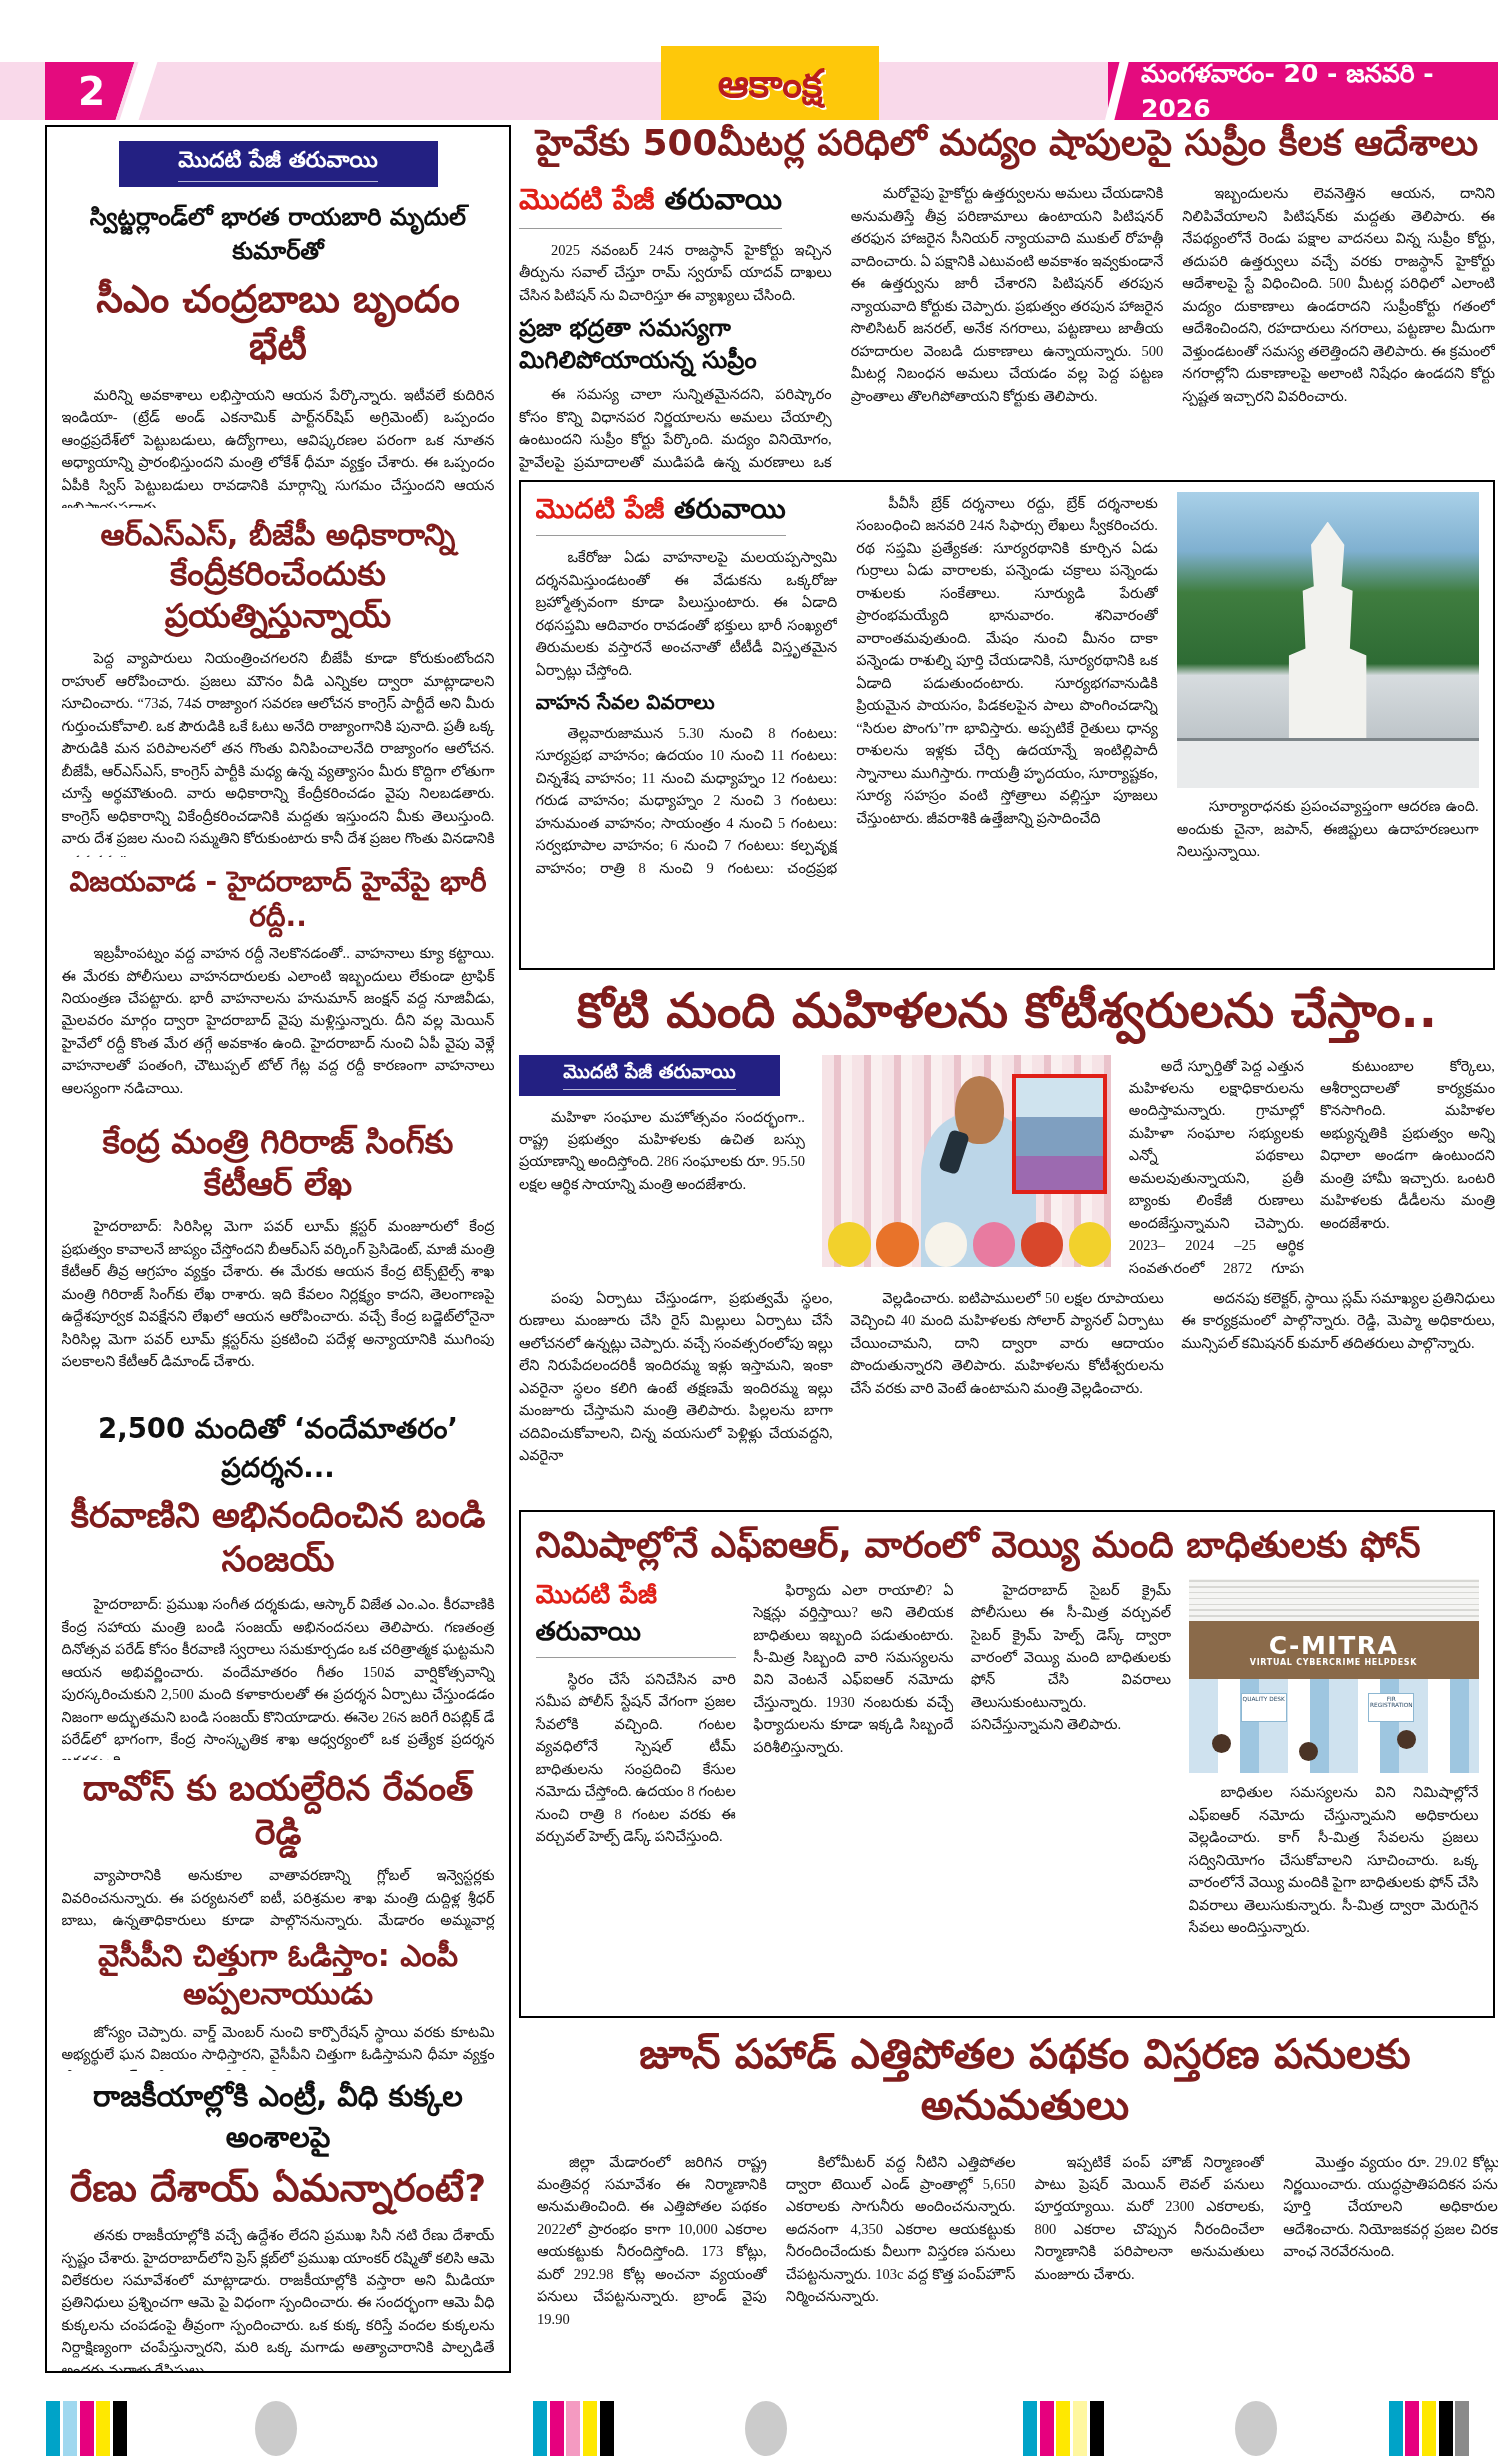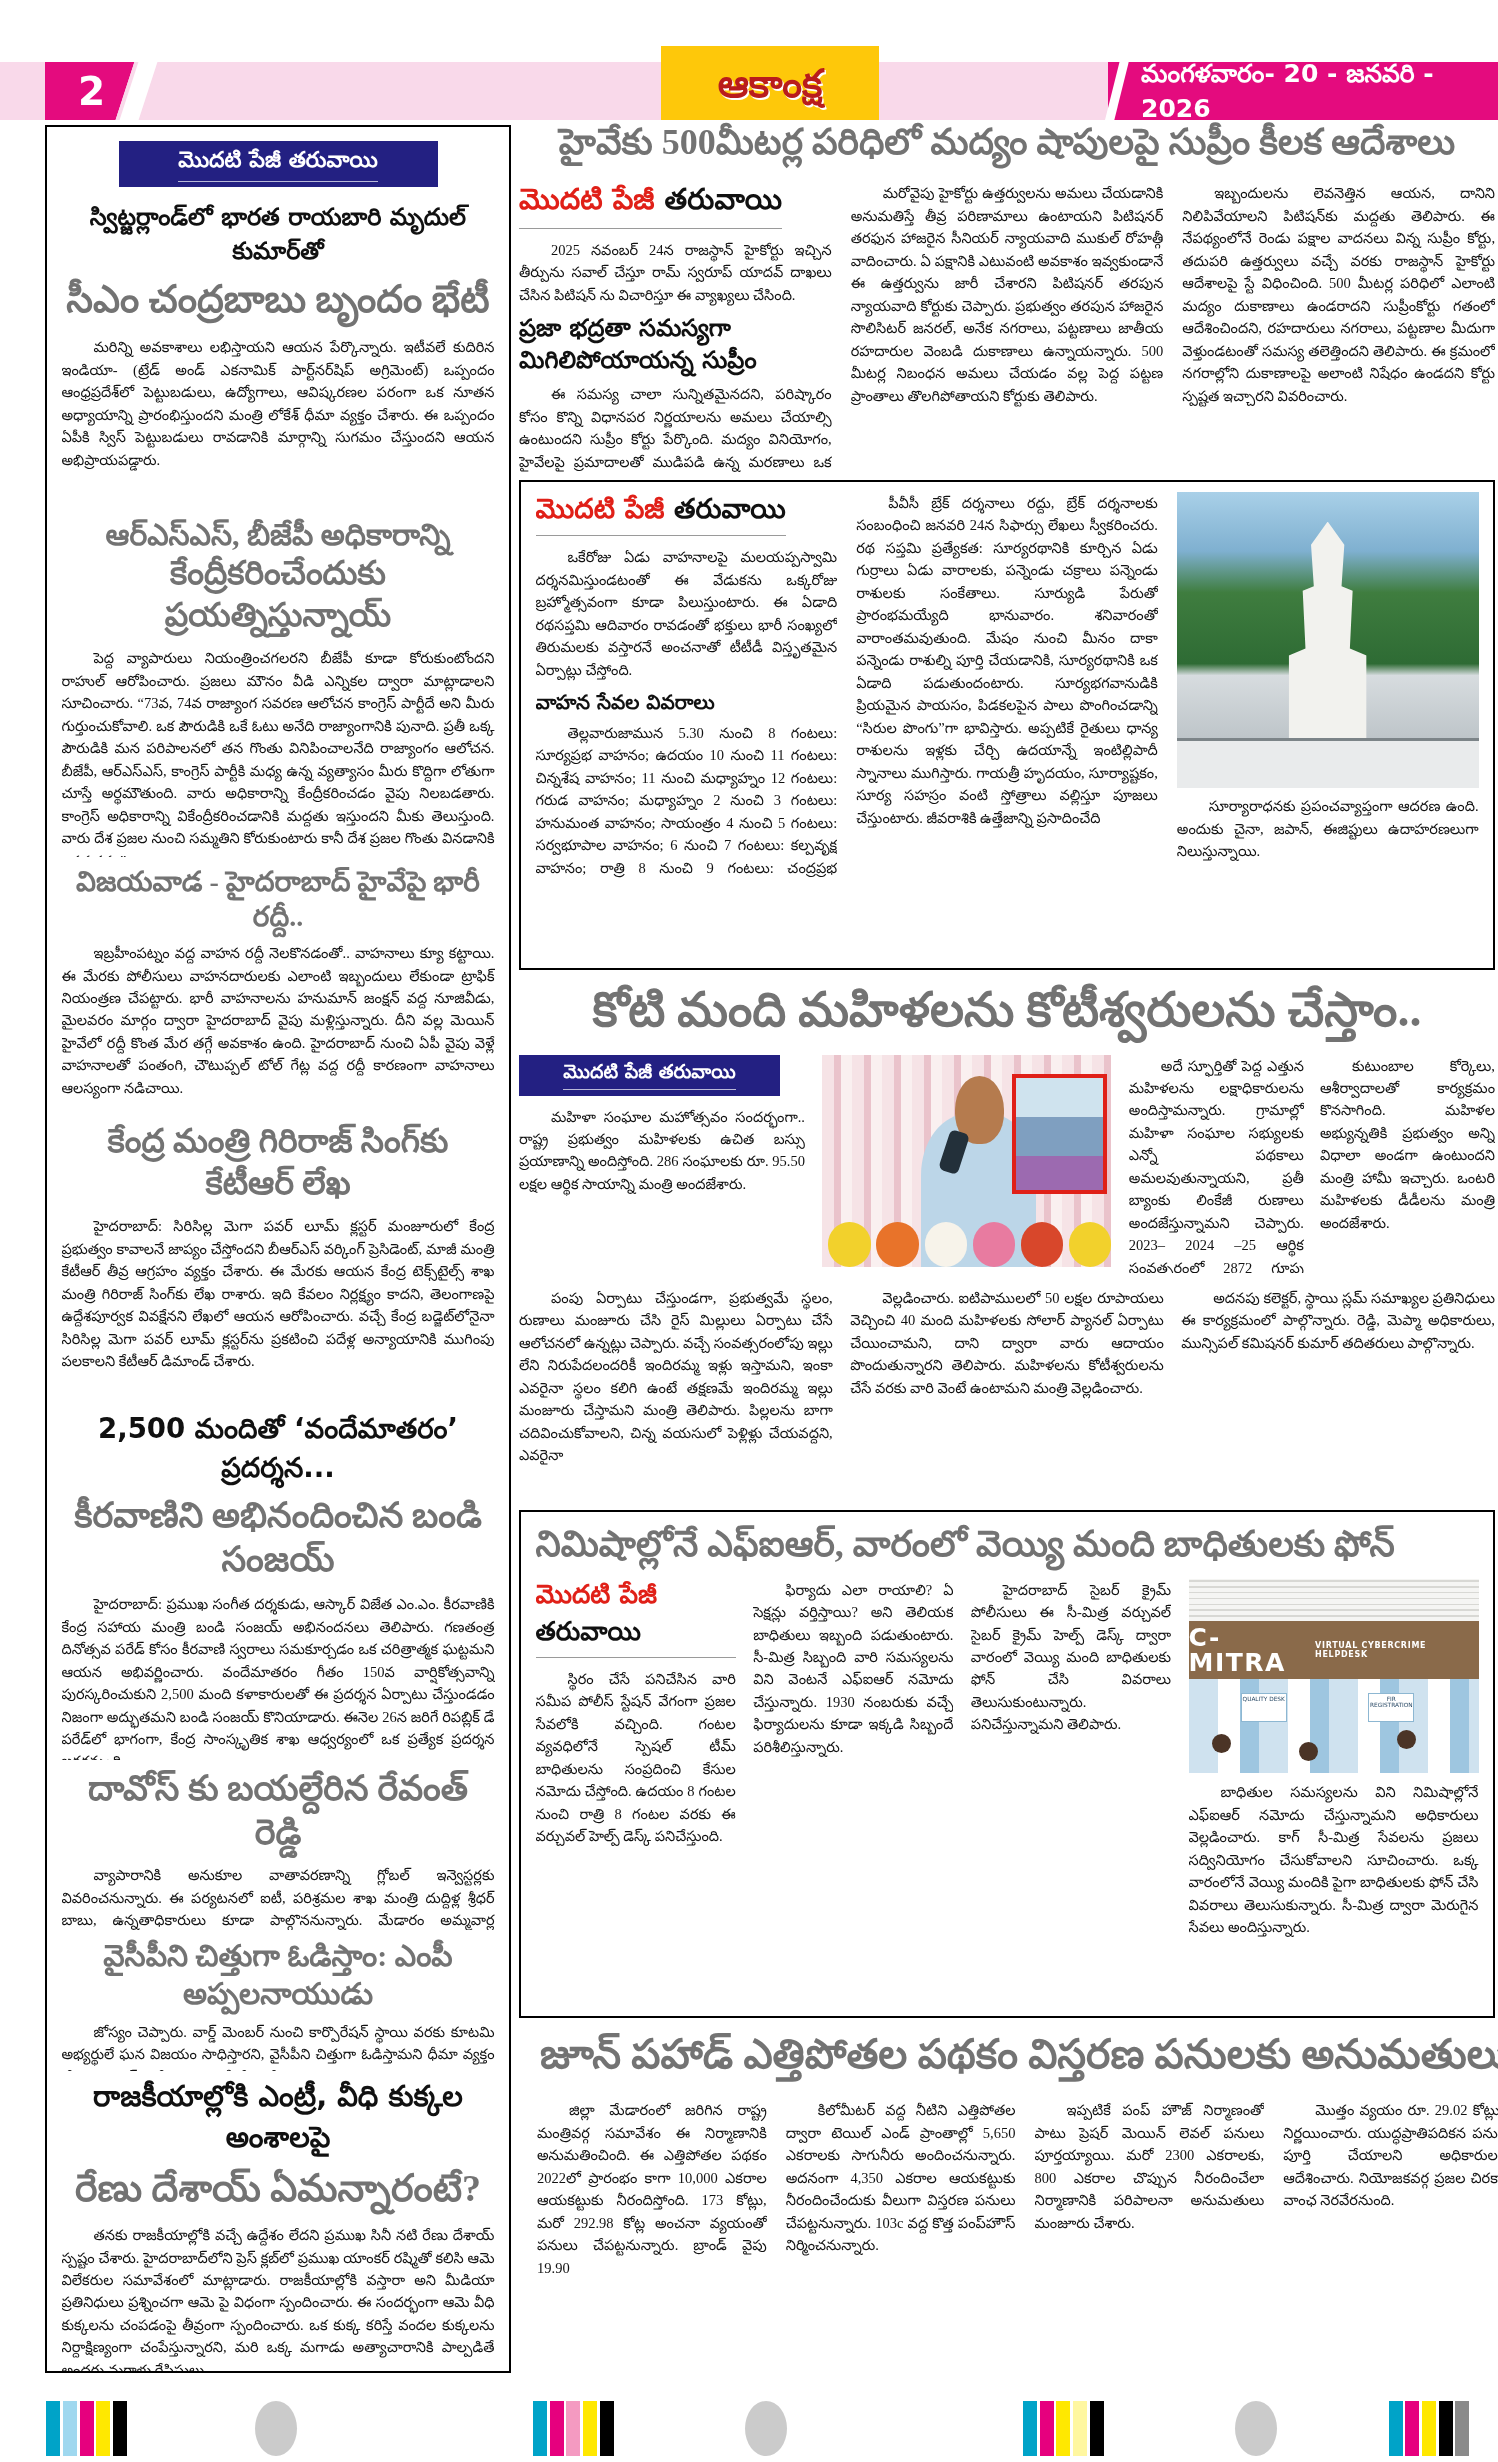--- a/index.html
+++ b/index.html
@@ -18,21 +18,21 @@
         color:#fff;font-size:25px;font-weight:bold;display:flex;align-items:center;padding-left:33px;box-sizing:border-box;}
   .dateband:before{content:"";position:absolute;left:4.4px;top:-2.9px;width:8.7px;height:67px;background:#fff;transform:rotate(14deg);}
   
   .bodytext{font-size:14.5px;line-height:1.55;text-align:justify;text-indent:32px;font-family:Liberation Serif, serif;}
   .tag-navy{background:#232082;color:#fff;display:flex;align-items:center;justify-content:center;
             font-size:22px;font-weight:bold;}
   .tag-navy span{border-bottom:1.5px solid #b9b9d8;padding-bottom:2.9px;}
   .tag-red{font-weight:bold;border-bottom:1.5px solid #9a9a9a;display:inline-block;padding-bottom:4.4px;margin-bottom:10px;}
   .tag-red .r{color:#e02018;}
   .tag-red .b{color:#111;}
-  .hl{font-weight:bold;text-align:center;color:#737373;line-height:1.25;font-family:Liberation Serif, serif;}
+  .hl{font-weight:bold;text-align:center;color:#7f1d1d;line-height:1.25;}
   .subhead{font-weight:bold;font-size:21px;line-height:1.3;margin:7.3px 0;}
   .cols{display:flex;gap:19px;}
   .col{flex:1;overflow:hidden;}
   
   .leftbox{position:absolute;left:45px;top:125px;width:466px;height:2248px;border:2.9px solid #000;
            box-sizing:border-box;padding:11.6px 14.5px;overflow:hidden;}
   .leftbox .tag-navy{width:319px;height:46px;margin:2.9px auto 16px auto;}
   .slot{overflow:hidden;margin-bottom:7.3px;}
   .kicker{font-weight:bold;text-align:center;font-size:24px;margin-bottom:4.4px;}
   
@@ -67,21 +67,21 @@
   .firbox{position:absolute;left:519px;top:1510px;width:976px;height:508px;border:2.9px solid #000;
           box-sizing:border-box;padding:10px 14.5px;overflow:hidden;}
   .firbox .hl{font-size:36px;text-align:left;margin-bottom:11.6px;}
   .firbox .tag-red{font-size:26px;}
   .frow{display:flex;gap:17.4px;height:406px;overflow:hidden;}
   .fimgcol{width:290px;flex:none;overflow:hidden;}
   .fimg{width:100%;height:194px;position:relative;overflow:hidden;background:#e8e4da;margin-bottom:8.7px;}
   .fimg .ceiling{position:absolute;top:0;left:0;width:100%;height:22%;
         background:repeating-linear-gradient(0deg,#f5f5f3 0 4.4px,#d8d8d4 4.4px 5.8px);}
   .fimg .wallband{position:absolute;top:22%;left:0;width:100%;height:30%;background:#8a6a4a;
-        display:flex;flex-direction:row;align-items:center;justify-content:center;color:#fff;}
+        display:flex;flex-direction:column;align-items:center;justify-content:center;color:#fff;}
   .fimg .brand{font-size:25px;font-weight:800;letter-spacing:1.5px;line-height:1;}
   .fimg .brandsub{font-size:8px;font-weight:bold;letter-spacing:0.7px;}
   .fimg .floor{position:absolute;bottom:0;left:0;width:100%;height:48%;
         background:repeating-linear-gradient(90deg,#cfe2ef 0 29px,#ffffff 29px 51px,#9ec6e0 51px 70px);}
   .fimg .desk{position:absolute;bottom:26%;width:46px;height:29px;background:#fff;border:1.5px solid #8db7d2;font-size:5.8px;
         color:#2a4a66;text-align:center;line-height:1.1;padding-top:1.5px;box-sizing:border-box;}
   .fimg .person{position:absolute;width:19px;height:19px;border-radius:50%;background:#4b3426;}
   .jun{position:absolute;left:537px;top:2029px;width:976px;height:342px;overflow:hidden;}
   .jun .hl{font-size:41px;margin-bottom:19px;}
   .jun .cols{height:247px;}

